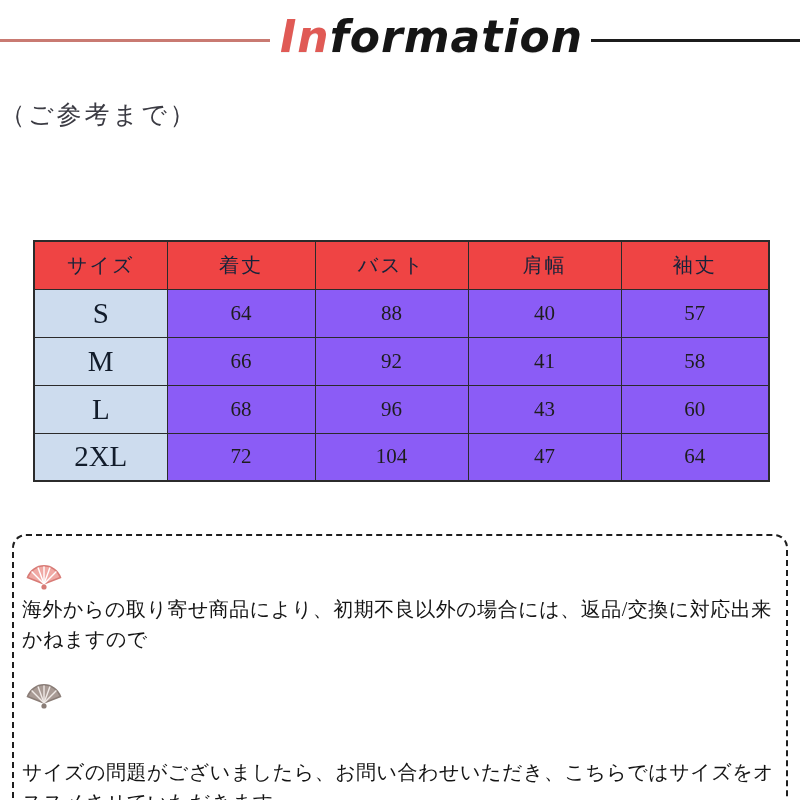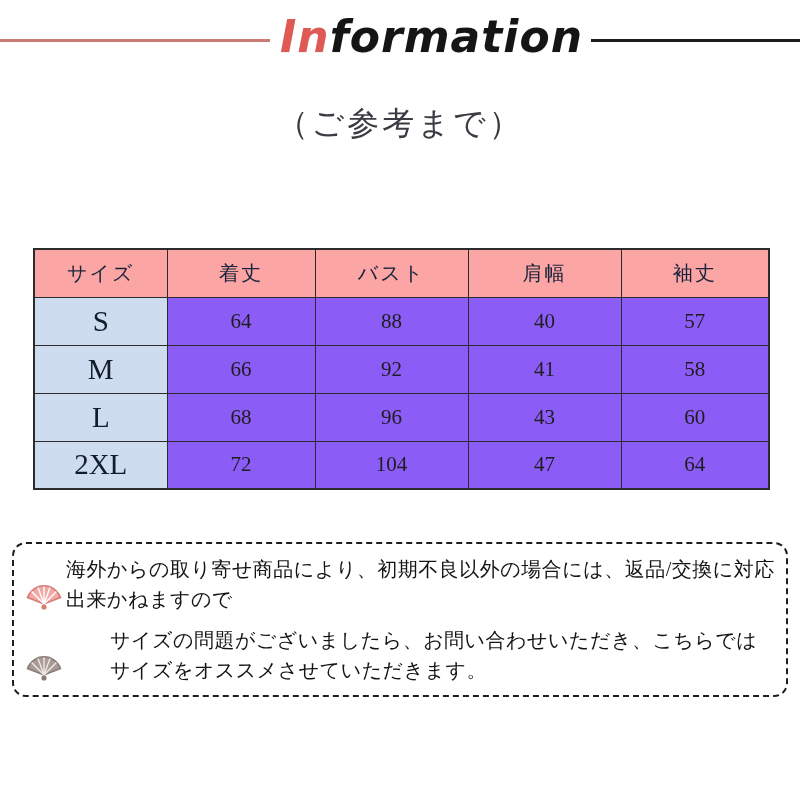--- a/index.html
+++ b/index.html
@@ -15,57 +15,57 @@
     padding: 0 8px 6px 10px;
     font-family: "DejaVu Sans", "Liberation Sans", sans-serif;
     font-style: italic; font-weight: bold;
     font-size: 44px; letter-spacing: 1px; line-height: 1;
     color: #151515; white-space: nowrap;
     text-shadow: 0 1px 0 #f2f2f2;
   }
   .page-title .accent { color: #e05a55; margin-top: 48px; }
 
   .subtitle {
-    margin-top: 24px; text-align: center;
-    font-size: 32px; letter-spacing: 3px;
+    margin-top: 16px; 
+    font-size: 25px; letter-spacing: 3px;
     color: #3b3b43; height: 38px; line-height: 38px;
   }
 
   
   table.size-table {
     border-collapse: collapse; table-layout: fixed;
     width: 735px; margin: 106px 0 0 33px;
     border: 2px solid #2b2b2b;
   }
   .size-table th, .size-table td {
     border: 1.5px solid #2b2b2b;
     text-align: center; vertical-align: middle;
     height: 48px; font-weight: normal;
   }
   .size-table thead th {
-    background: #fca5a5; color: #16233a;
+    background: #ef4444; color: #16233a;
     font-size: 20px; letter-spacing: 2px;
   }
   .size-table tbody th.size-cell {
     background: #cddcee; color: #121c2b;
     font-size: 29px;
   }
   .size-table tbody td {
     background: #8b5cf6; color: #1d1d1d;
     font-size: 21px;
   }
 
   
   .notes-box {
     width: 776px; min-height: 148px;
     margin: 52px 0 0 12px;
     border: 2.5px dashed #1e1e1e; border-radius: 14px;
     padding: 10px 10px 10px 8px;
   }
-  .note-row { display: flex; align-items: flex-end; }
+  .note-row { display: flex; align-items: flex-start; flex-direction: column; }
   .note-row + .note-row { margin-top: 11px; gap: 44px; }
   .fan-icon { flex: 0 0 auto; width: 44px; height: 46px; margin-top: 2px; }
   .note-text {
     flex: 1 1 auto; font-size: 20px; line-height: 30px;
     color: #141414; letter-spacing: 0.5px;
   }
   .fan-pink .blade { fill: #f0a9a4; stroke: #d87b76; }
   .fan-pink .pleat { stroke: #ffffff; }
   .fan-pink .stem  { fill: #d87b76; }
   .fan-gray .blade { fill: #a99b95; stroke: #8a7d77; }

